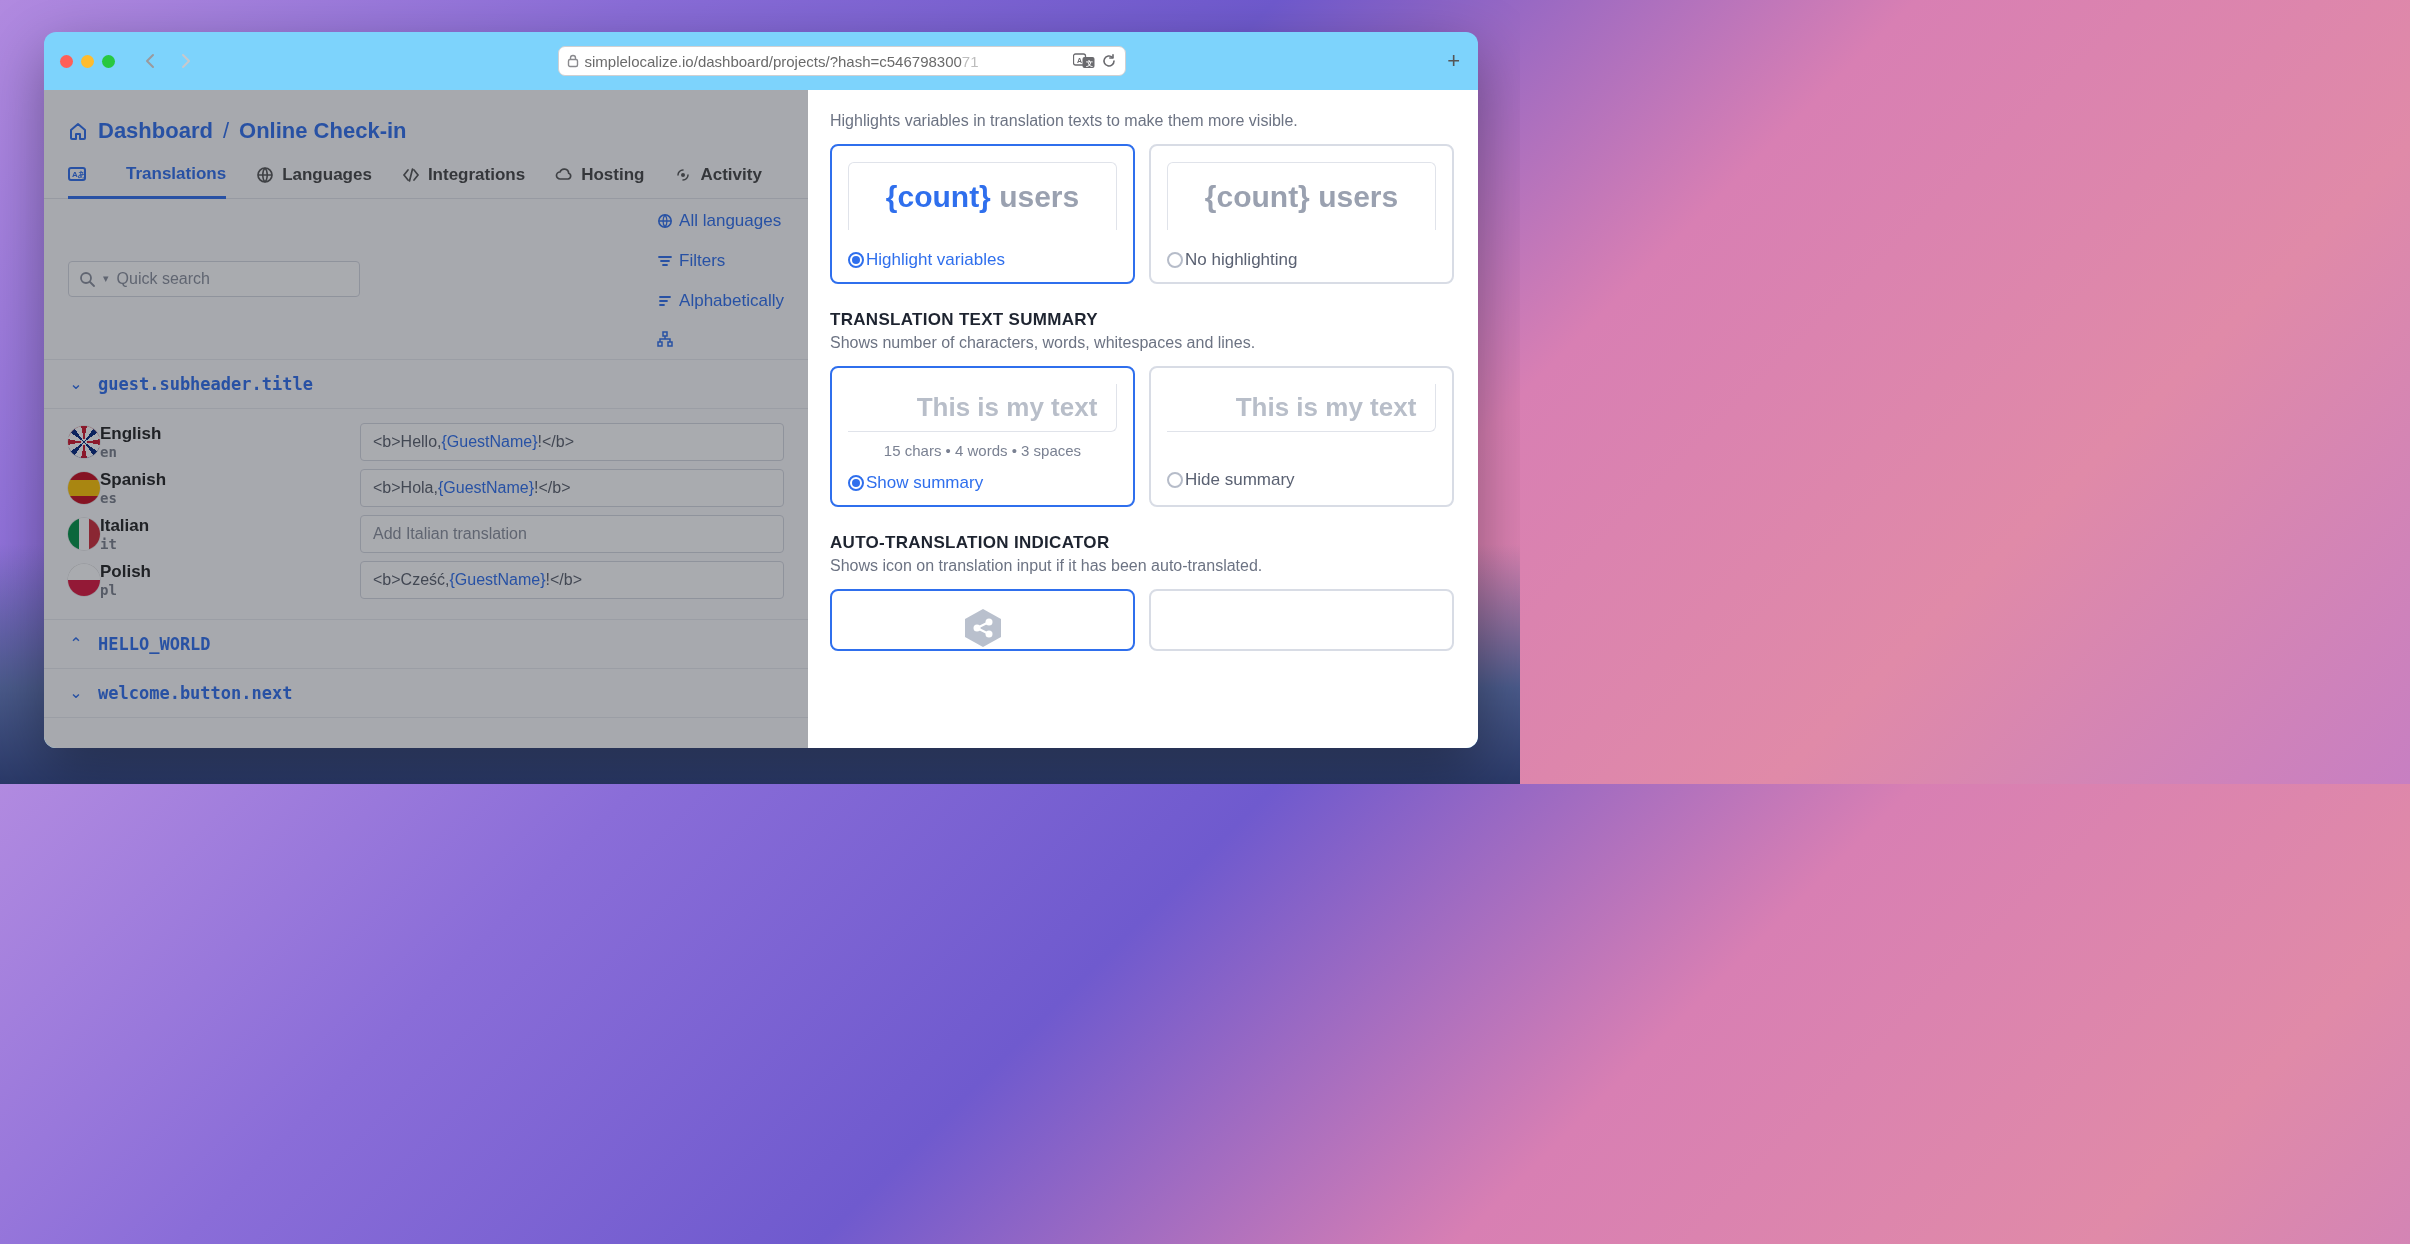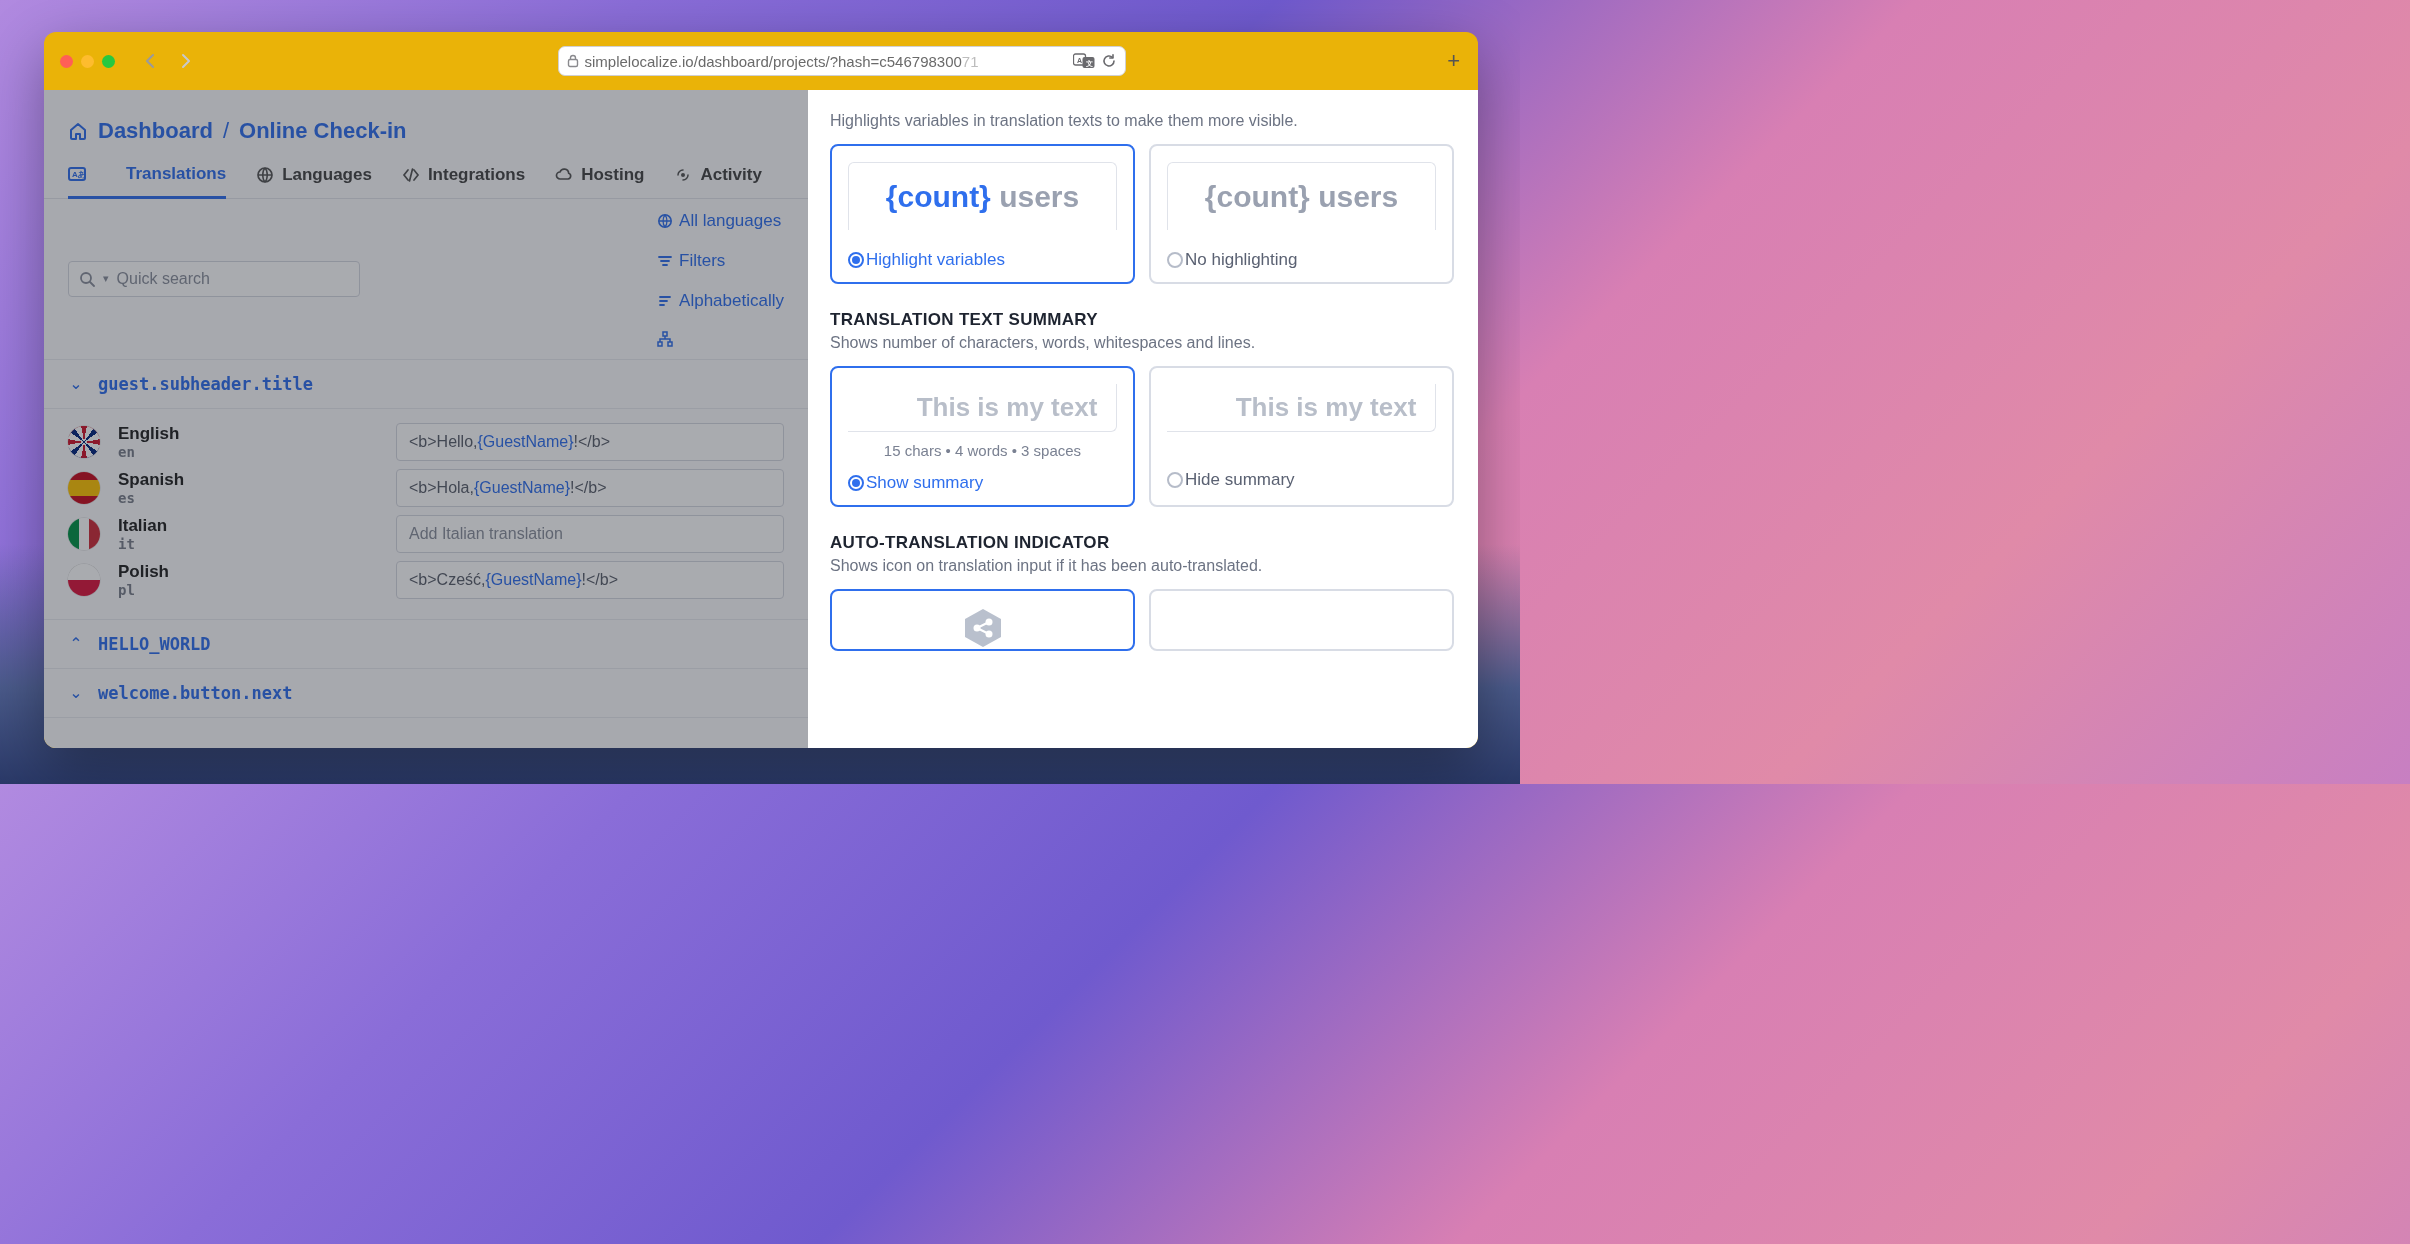--- a/index.html
+++ b/index.html
@@ -13,21 +13,21 @@
   }
   .wallpaper-fg {
     position: absolute; left:0; right:0; bottom:0; height:240px;
     background: linear-gradient(to top, #2a3968 0%, #4a5a8a 40%, transparent 100%);
     z-index: 0;
   }
   .window {
     position: absolute;
     left: 44px; top: 32px;
     width: 1434px; height: 716px;
-    background: #eab308;
+    background: #7dd3fc;
     border-radius: 12px;
     box-shadow: 0 20px 60px rgba(0,0,0,.35);
     overflow: hidden;
     display: flex; flex-direction: column;
   }
   .titlebar {
     height: 58px;
     display: flex; align-items: center;
     padding: 0 16px;
     gap: 8px;
@@ -106,21 +106,21 @@
     display:flex; align-items:center; gap:14px;
   }
   .chev { color:#2f6fed; font-size:16px; display:inline-block; width:16px; text-align:center;}
   .key-name { font-family: "SFMono-Regular", Menlo, Consolas, monospace; color:#2f6fed; font-weight:700; font-size:17px;}
   .trans-body {
     border-top:1px solid #e8eaef;
     padding: 14px 24px 20px 24px;
     display:flex; flex-direction:column; gap:8px;
   }
   .trans-row {
-    display:flex; align-items:center; gap:18px;
+    display:flex; align-items:center; gap:0;
   }
   .lang-flag { width:32px; height:32px; border-radius:50%; flex:0 0 32px; box-shadow:0 0 0 .5px rgba(0,0,0,.15);}
   .lang-meta { width:260px; }
   .lang-name { font-weight:700; font-size:17px; color:#222;}
   .lang-code { font-family: Menlo, monospace; font-size:14px; color:#7a7f8b; font-weight:700;}
   .trans-input {
     flex:1; height:38px;
     border:1px solid #d6d9e1; border-radius:4px;
     background:#fff;
     display:flex; align-items:center; padding:0 12px;

